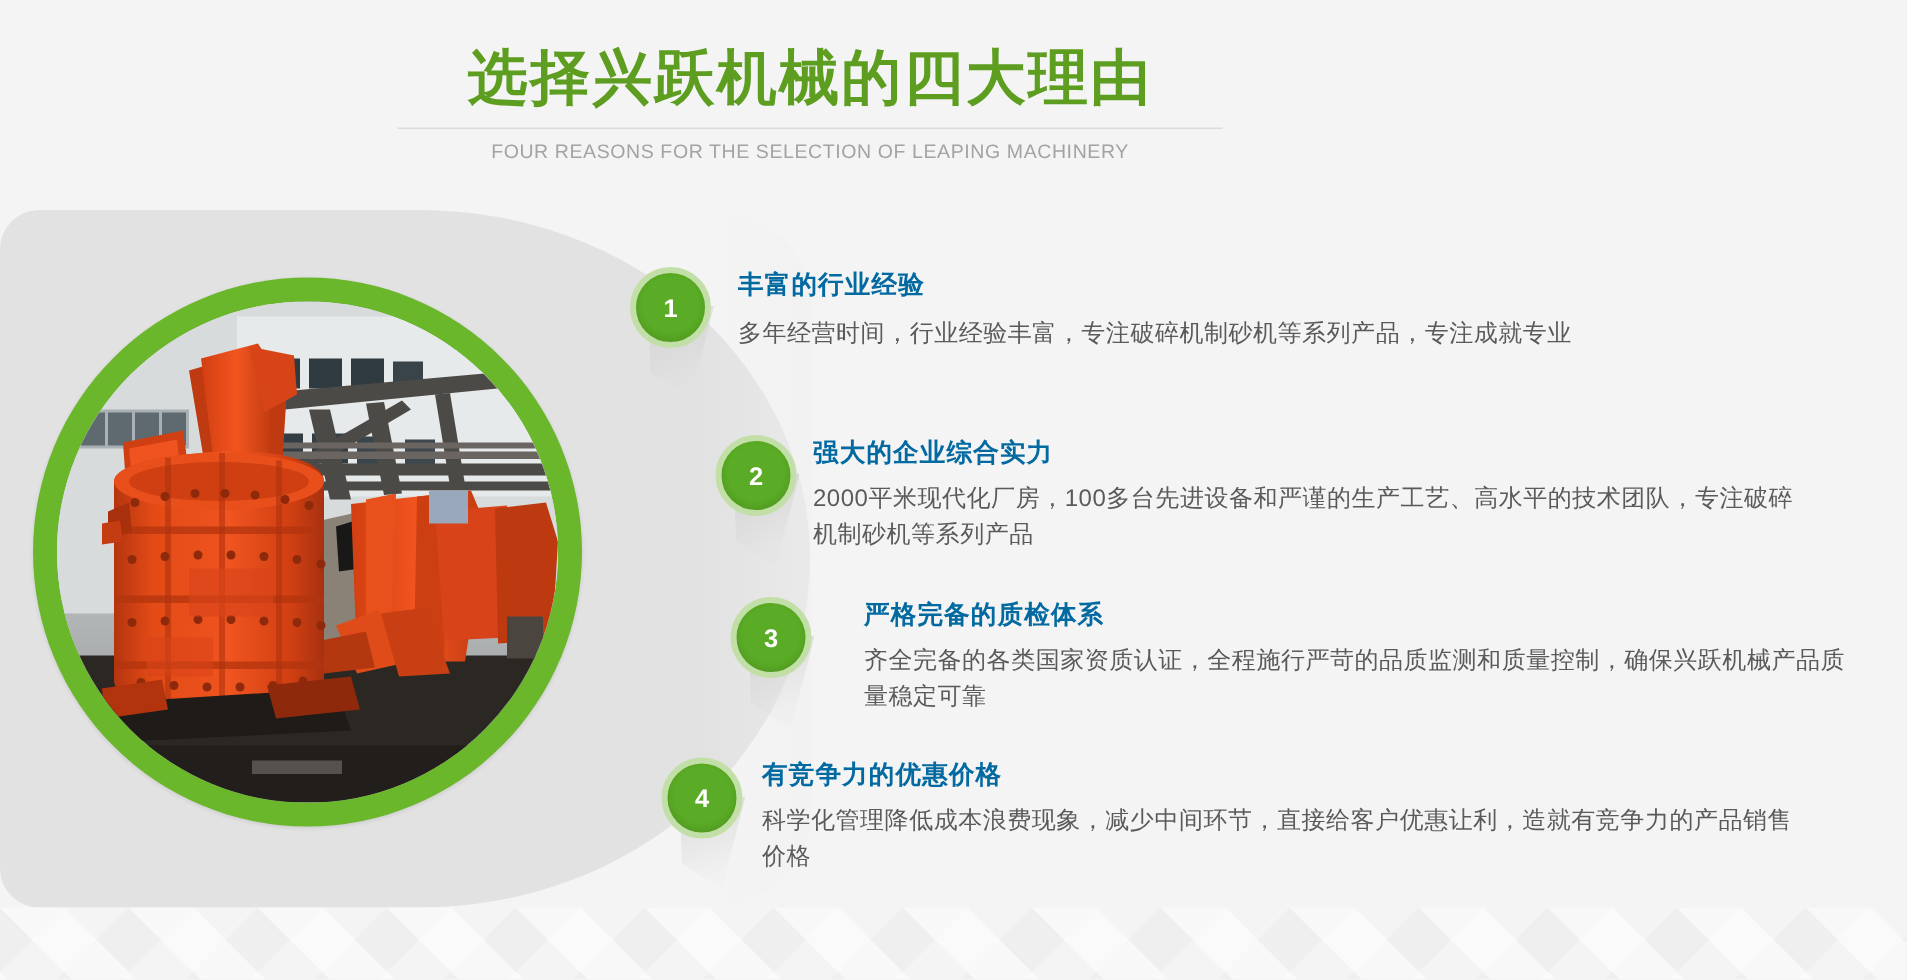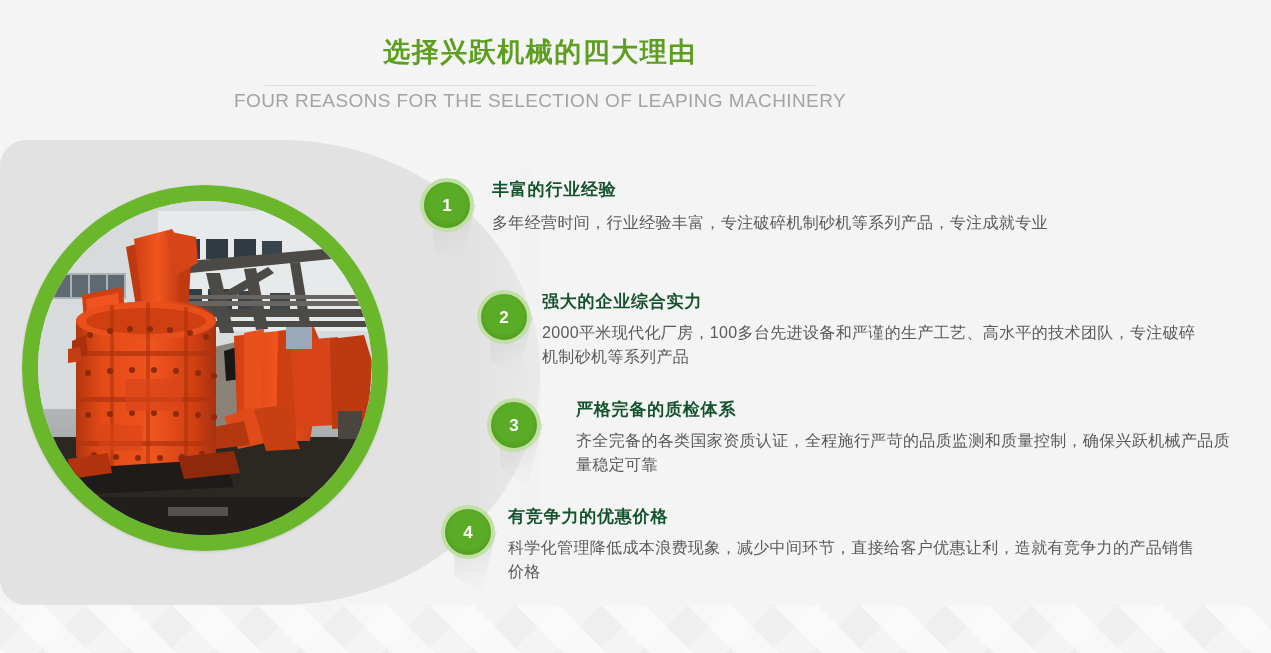--- a/index.html
+++ b/index.html
@@ -52,42 +52,42 @@
     top: 0;
     width: 1271px;
     height: 140px;
   }
   .header-title {
     position: absolute;
     left: 0;
     top: 32px;
     width: 1080px;
     text-align: center;
-    font-size: 27px;
+    font-size: 40px;
     font-weight: bold;
     letter-spacing: 1.5px;
     color: #5d9e20;
     line-height: 40px;
     white-space: nowrap;
   }
   .header-rule {
     position: absolute;
     left: 265px;
     top: 85px;
     width: 550px;
     height: 1px;
     background: #dcdcdc;
   }
   .header-sub {
     position: absolute;
     left: 0;
     top: 90px;
     width: 1080px;
     text-align: center;
-    font-size: 19px;
+    font-size: 13px;
     letter-spacing: 0.4px;
     color: #a3a3a3;
     line-height: 22px;
     white-space: nowrap;
   }
 
   
   .stage {
     position: absolute;
     left: 0;
@@ -201,21 +201,21 @@
     top: 0;
   }
   .reason-r1 .reason-body { left: 492px; width: 700px; }
   .reason-r2 .reason-body { left: 542px; width: 660px; }
   .reason-r3 .reason-body { left: 576px; width: 660px; }
   .reason-r4 .reason-body { left: 508px; width: 690px; }
 
   .reason-title {
     font-size: 17px;
     font-weight: bold;
-    color: #14532d;
+    color: #0369a1;
     letter-spacing: 0.8px;
     line-height: 24px;
     margin: 0 0 7px 0;
   }
   .reason-desc {
     font-size: 16px;
     color: #5a5a5a;
     line-height: 24px;
     letter-spacing: 0.35px;
     margin: 0;

